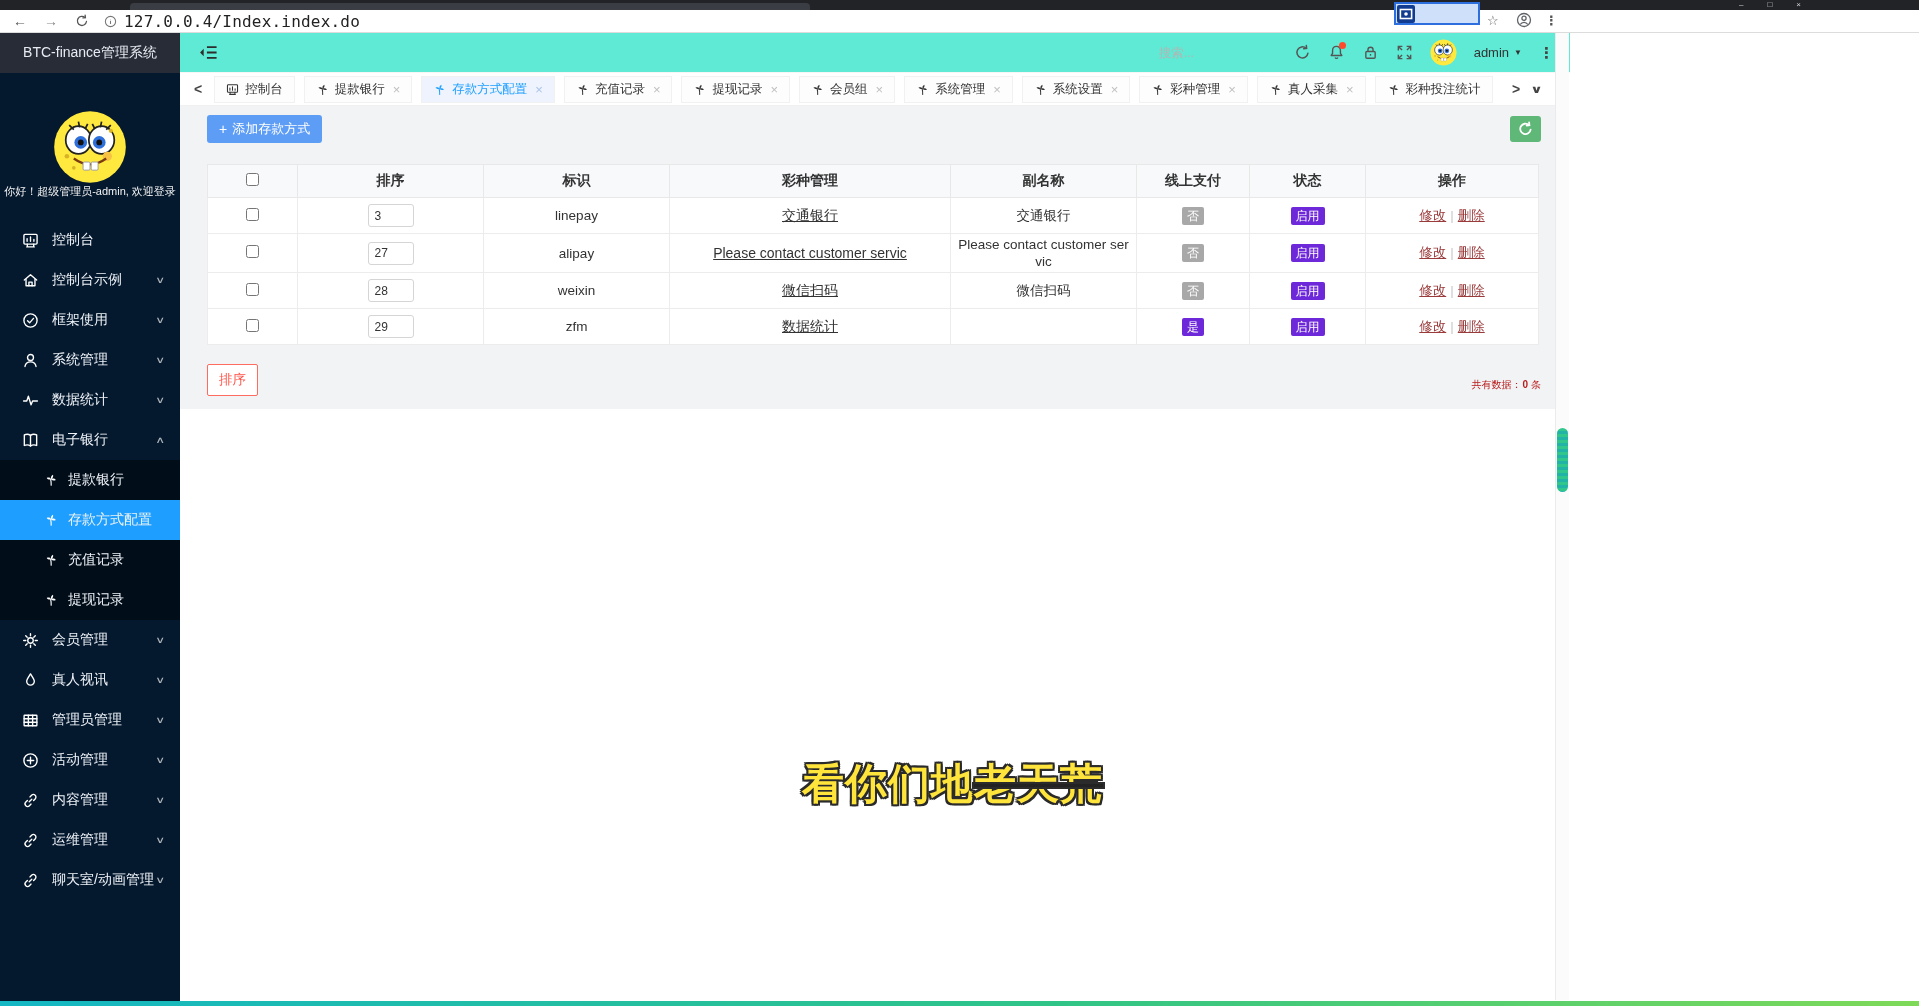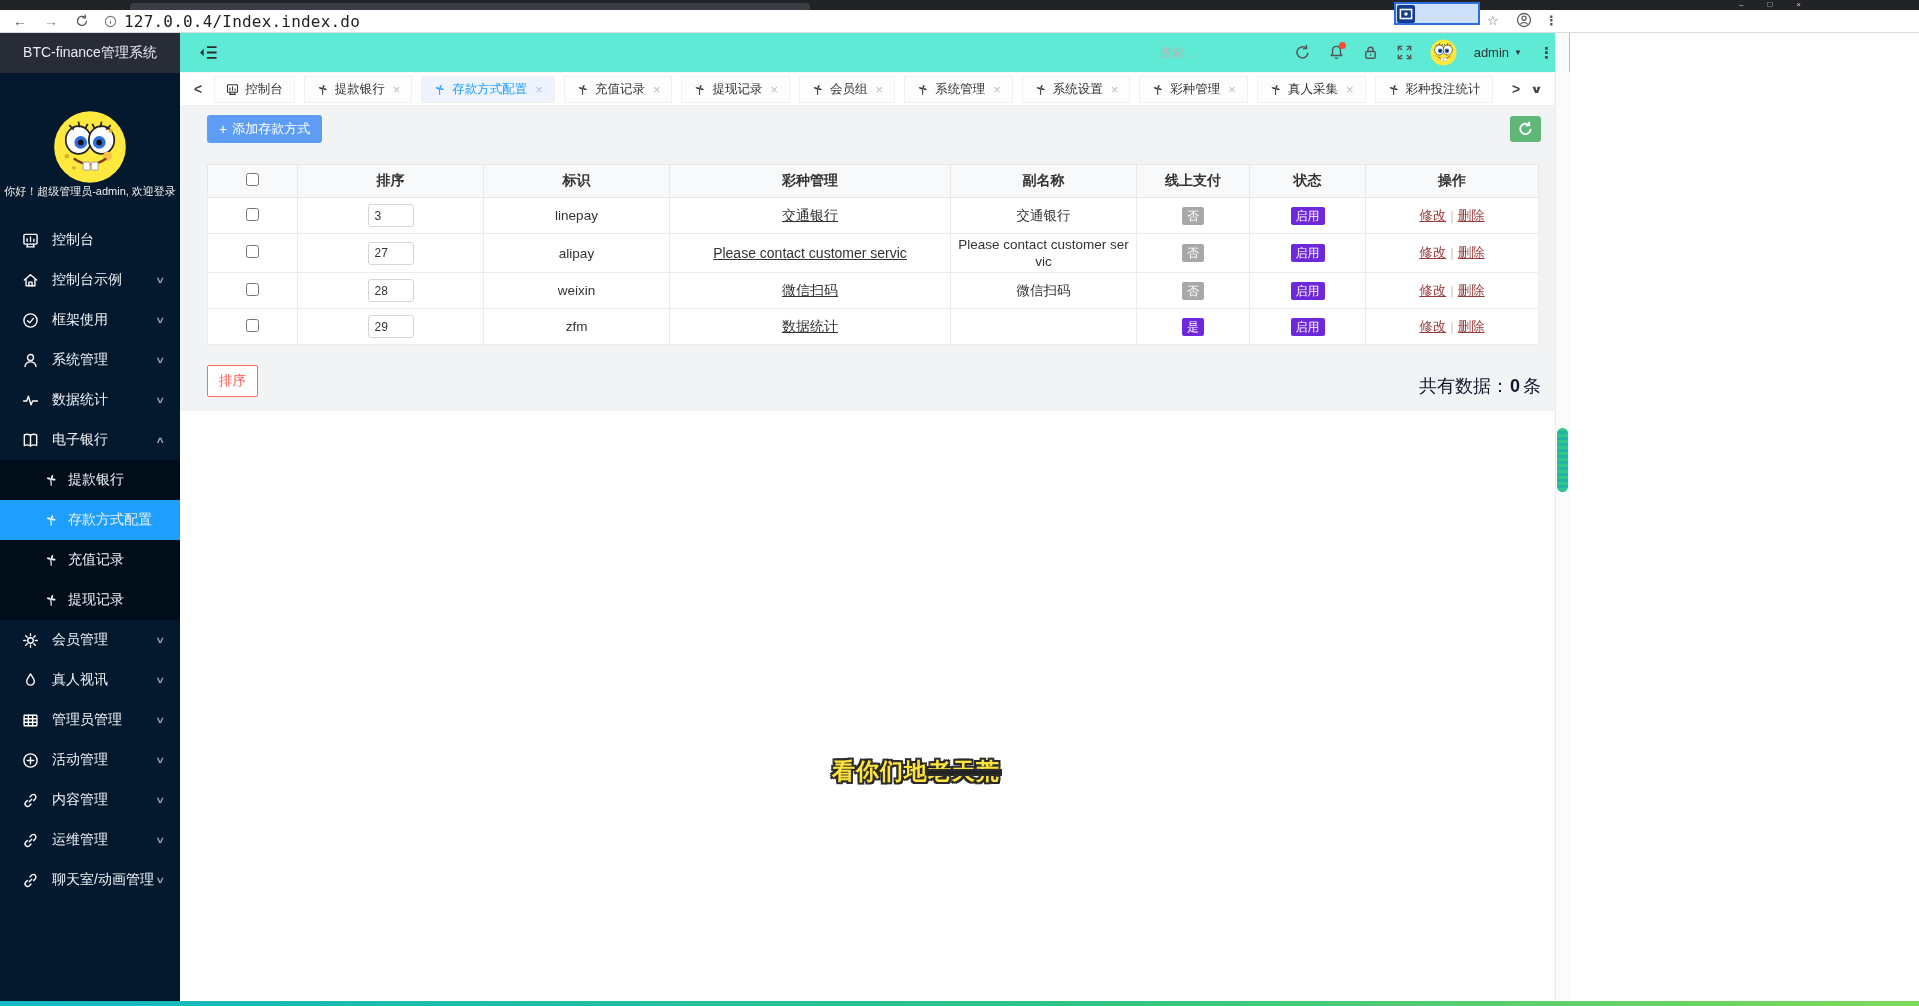--- a/index.html
+++ b/index.html
@@ -80,24 +80,24 @@
   .paylink { color:#333; text-decoration:underline; font-size:14px; }
   .subname { word-break:break-all; line-height:17px; }
   .badge { display:inline-block; min-width:13px; padding:2px 5px; border-radius:2px; color:#fff; font-size:12px; line-height:14px; }
   .badge.gray { background:#a8a8a8; }
   .badge.green { background:#6d28d9; }
   .oplink { color:#9a3b3b; text-decoration:underline; font-size:13.5px; }
   .sep { color:#c9c9c9; margin:0 4px; }
 
   .bandfoot { display:flex; justify-content:space-between; align-items:center; margin-top:19px; }
   .sortbtn { background:#fff; border:1px solid #ff6b5e; color:#ff5247; font-size:13.5px; padding:6px 11px; border-radius:2px; cursor:pointer; font-family:inherit; }
-  .count { font-size:18px; color:#0f172a;margin-top:10px; }
+  .count { font-size:10px; color:#b91c1c;margin-top:10px; }
   .count b { margin:0 3px 0 1px; }
 
-  .watermark { position:absolute; left:652px; top:650px; font-size:23px; font-weight:bold; color:#ffe43c; letter-spacing:1px; font-family:Liberation Sans, sans-serif; white-space:nowrap;
+  .watermark { position:absolute; left:622px; top:650px; font-size:42px; font-weight:bold; color:#ffe43c; letter-spacing:1px; font-family:Liberation Sans, sans-serif; white-space:nowrap;
     text-shadow:-2px 0 0 #2b2b2b, 2px 0 0 #2b2b2b, 0 -2px 0 #2b2b2b, 0 2px 0 #2b2b2b, 2px 2px 0 #2b2b2b, -2px 2px 0 #2b2b2b, 2px -2px 0 #2b2b2b, -2px -2px 0 #2b2b2b; }
   .strike { text-decoration:line-through; text-decoration-thickness:3px; text-decoration-color:#222; }
   .copyright { position:absolute; top:690px; left:0; width:100%; text-align:center; font-size:12px; color:#333; }
 
   
   .vscroll { position:absolute; left:1555px; width:14px; top:33px; bottom:6px; background:#fbfbfb; border-left:1px solid #ebebeb; z-index:25; }
   .vthumb { position:absolute; top:395px; left:1px; width:11px; height:64px; border-radius:6px; background:repeating-linear-gradient(180deg,#31c78c 0 3px,#21b3a5 3px 6px); }
   .bottombar { position:absolute; left:0; bottom:0; width:1919px; height:5px; background:linear-gradient(90deg,#14b7c4 0%,#2fc487 55%,#7ed957 100%); z-index:40; }
 </style>
 </head>

